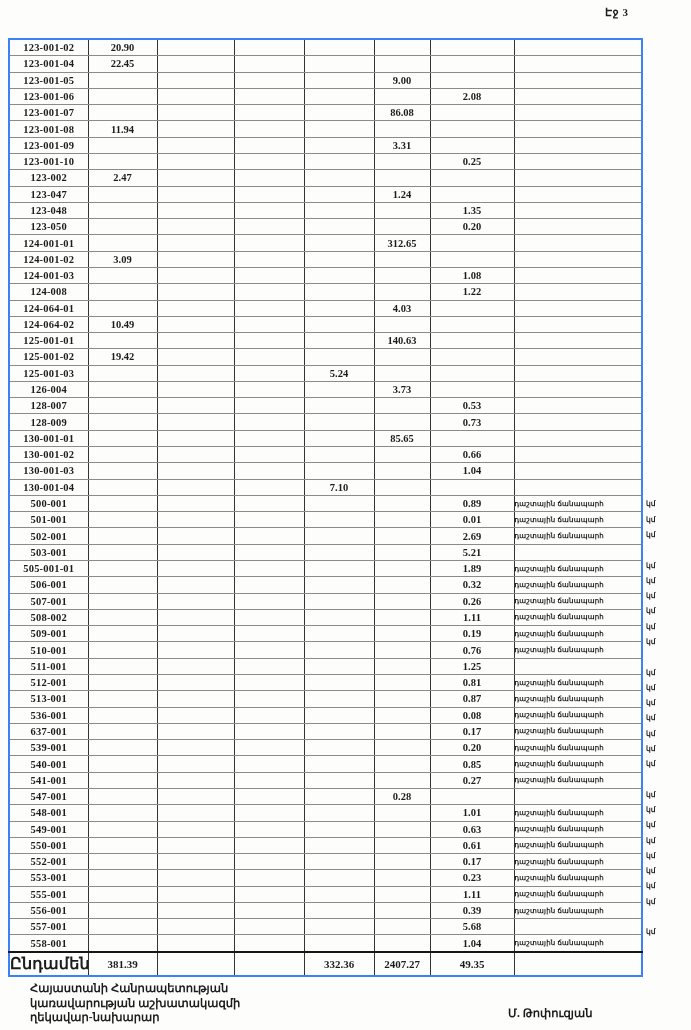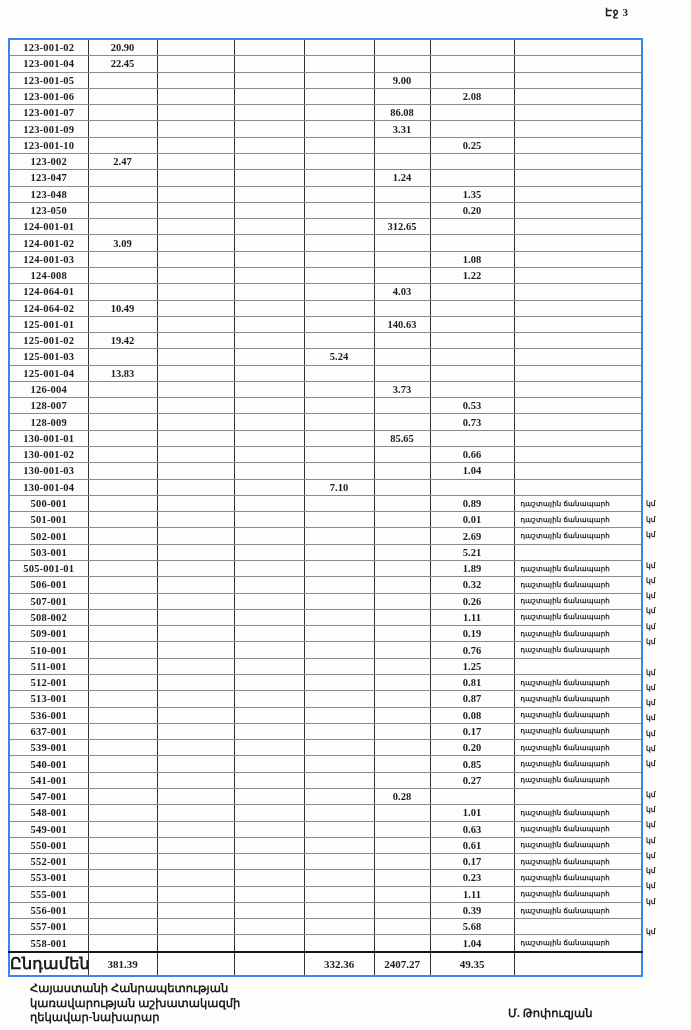--- a/index.html
+++ b/index.html
@@ -25,21 +25,21 @@
     padding:0;margin:0;height:15.29px;
     border-left:1px solid #333;border-right:1px solid #333;
     border-top:1px solid #8b8b8b;border-bottom:1px solid #8b8b8b;
     font-size:10.5px;font-weight:bold;
     text-align:center;vertical-align:middle;
     overflow:hidden;white-space:nowrap;
   }
   table.roads td.code{font-size:10.5px;letter-spacing:.2px;}
   table.roads td.note{
     font-size:7px;font-weight:bold;text-align:left;
-    padding-left:6px;letter-spacing:.2px;
+    letter-spacing:.2px;
   }
   tr.totals-row td{
     border-top:2px solid #161616;
     height:22px;font-size:11px;
   }
   tr.totals-row td.code{font-size:16px;}
   .unit-col{
     position:absolute;left:646px;top:38px;width:42px;
   }
   .unit-col .unit-line{
@@ -120,20 +120,30 @@
       <td class="code">123-001-07</td>
       <td></td>
       <td></td>
       <td></td>
       <td></td>
       <td>86.08</td>
       <td></td>
       <td class="note"></td>
     </tr>
         <tr class="data-row">
+      <td class="code">123-001-08</td>
+      <td>11.94</td>
+      <td></td>
+      <td></td>
+      <td></td>
+      <td></td>
+      <td></td>
+      <td class="note"></td>
+    </tr>
+        <tr class="data-row">
       <td class="code">123-001-09</td>
       <td></td>
       <td></td>
       <td></td>
       <td></td>
       <td>3.31</td>
       <td></td>
       <td class="note"></td>
     </tr>
         <tr class="data-row">
@@ -265,30 +275,20 @@
       <td></td>
       <td></td>
       <td class="note"></td>
     </tr>
         <tr class="data-row">
       <td class="code">125-001-03</td>
       <td></td>
       <td></td>
       <td></td>
       <td>5.24</td>
-      <td></td>
-      <td></td>
-      <td class="note"></td>
-    </tr>
-        <tr class="data-row">
-      <td class="code">125-001-04</td>
-      <td>13.83</td>
-      <td></td>
-      <td></td>
-      <td></td>
       <td></td>
       <td></td>
       <td class="note"></td>
     </tr>
         <tr class="data-row">
       <td class="code">126-004</td>
       <td></td>
       <td></td>
       <td></td>
       <td></td>

